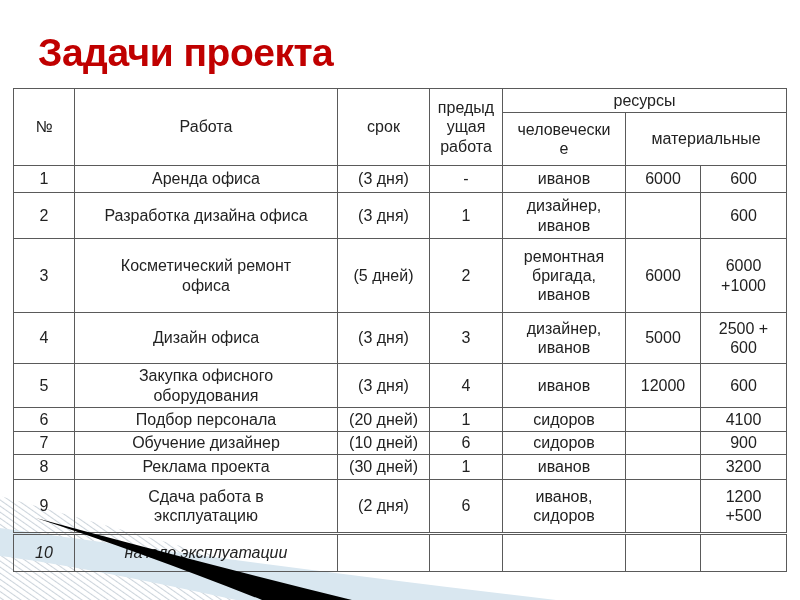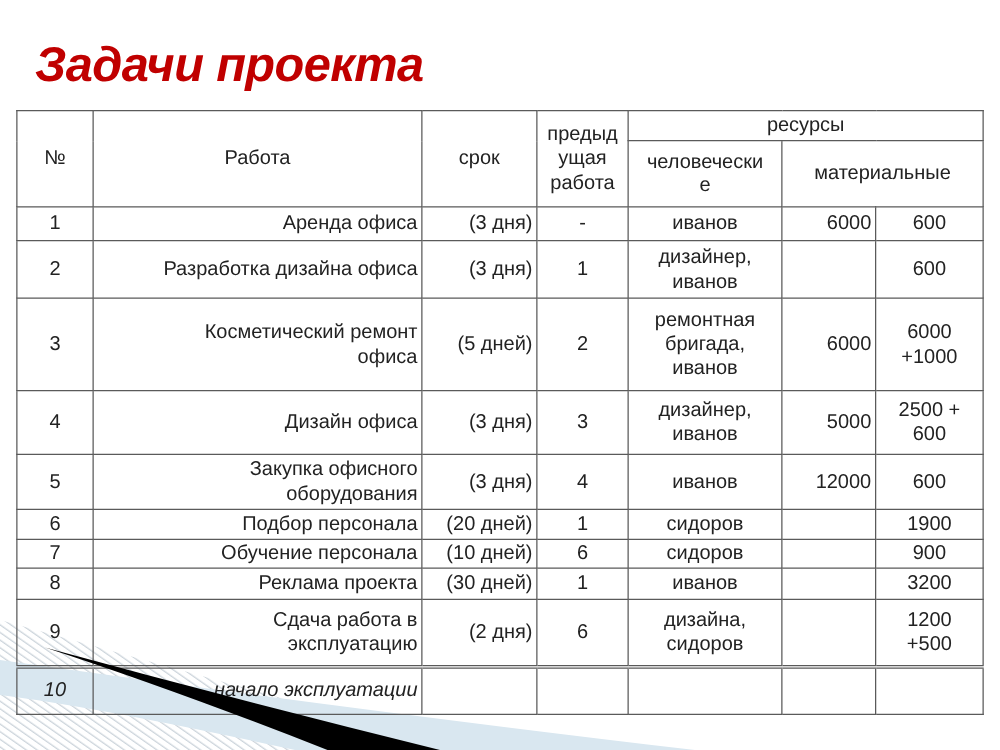--- a/index.html
+++ b/index.html
@@ -9,27 +9,26 @@
     overflow: hidden;
     position: relative;
     font-family: "Liberation Sans", sans-serif;
   }
   .layer { position: absolute; left: 0; top: 0; pointer-events: none; }
   #deco-back { z-index: 0; }
   #blade-front { z-index: 3; }
 
   .title {
     position: absolute;
-    left: 28px; top: 33px;
+    left: 38px; top: 33px;
     font-size: 39px;
     font-weight: bold;
     letter-spacing: -0.5px;
     line-height: 1.05;
     z-index: 2;
-    font-style: italic;
   }
 
   table.tasks {
     position: absolute;
     left: 13px; top: 88px;
     width: 773px;
     border-collapse: collapse;
     table-layout: fixed;
     font-size: 16px;
     color: #222222;
@@ -41,21 +40,21 @@
     padding: 0 3px;
     white-space: pre-line;
     vertical-align: middle;
     font-weight: normal;
     line-height: 1.2;
     overflow: hidden;
     background: transparent;
   }
   th { text-align: center; }
   td { text-align: center; }
-  td.al { text-align: right; padding-left: 4px; }
+  td.al { text-align: center; padding-left: 4px; }
 
   tr.hrow1 { height: 24px; }
   tr.hrow2 { height: 53px; }
   tr.r1  { height: 27px; }
   tr.r2  { height: 46px; }
   tr.r3  { height: 74px; }
   tr.r4  { height: 51px; }
   tr.r5  { height: 44px; }
   tr.r6  { height: 24px; }
   tr.r7  { height: 23px; }
@@ -158,25 +157,25 @@
     <td class="al">12000</td>
     <td>600</td>
   </tr>
   <tr class="r6">
     <td>6</td>
     <td class="al">Подбор персонала</td>
     <td class="al">(20 дней)</td>
     <td>1</td>
     <td>сидоров</td>
     <td class="al"></td>
-    <td>1900</td>
+    <td>4100</td>
   </tr>
   <tr class="r7">
     <td>7</td>
-    <td class="al">Обучение персонала</td>
+    <td class="al">Обучение дизайнер</td>
     <td class="al">(10 дней)</td>
     <td>6</td>
     <td>сидоров</td>
     <td class="al"></td>
     <td>900</td>
   </tr>
   <tr class="r8">
     <td>8</td>
     <td class="al">Реклама проекта</td>
     <td class="al">(30 дней)</td>
@@ -184,21 +183,21 @@
     <td>иванов</td>
     <td class="al"></td>
     <td>3200</td>
   </tr>
   <tr class="r9">
     <td>9</td>
     <td class="al">Сдача работа в
 эксплуатацию</td>
     <td class="al">(2 дня)</td>
     <td>6</td>
-    <td>дизайна,
+    <td>иванов,
 сидоров</td>
     <td class="al"></td>
     <td>1200
 +500</td>
   </tr>
   <tr class="r10 sep">
     <td>10</td>
     <td class="al">начало эксплуатации</td>
     <td class="al"></td>
     <td></td>

